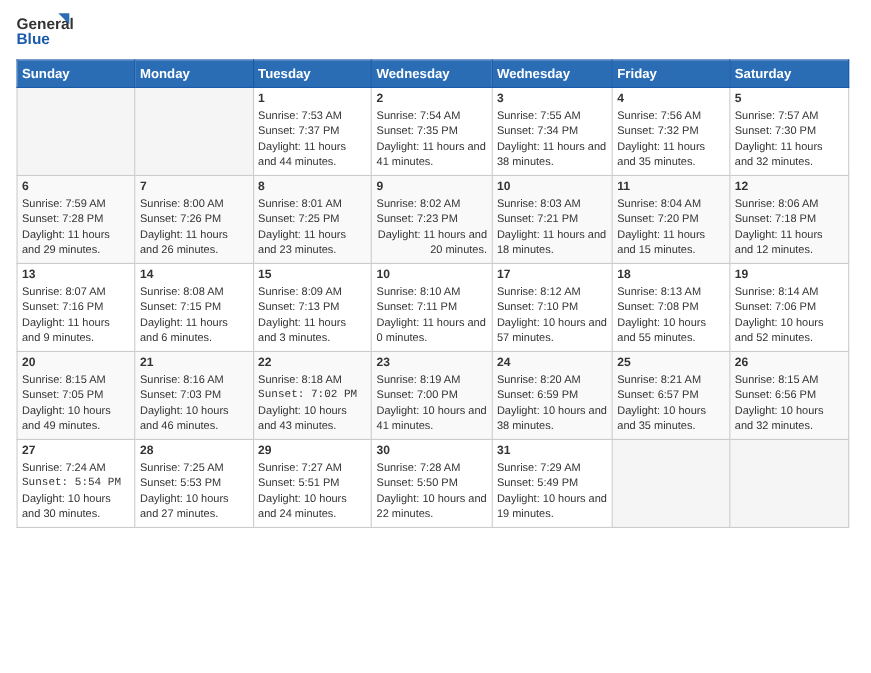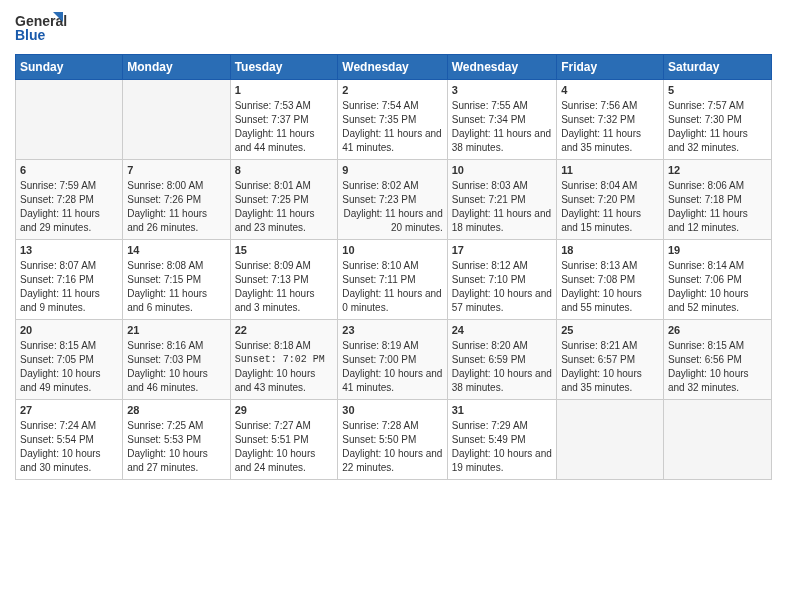--- a/index.html
+++ b/index.html
@@ -270,21 +270,21 @@
             <span class="day-num">26</span>
             <span style="display: block;">Sunrise: 8:15 AM</span>
             <span style="display: block;">Sunset: 6:56 PM</span>
             <span style="display: block;">Daylight: 10 hours and 32 minutes.</span>
           </td>
         </tr>
         <tr>
           <td>
             <span class="day-num">27</span>
             <span style="display: block;">Sunrise: 7:24 AM</span>
-            <span style="display: block;">Sunset: 5:54 PM</span>
+            <span style="display: block; font-family: Liberation Mono, monospace;">Sunset: 5:54 PM</span>
             <span style="display: block;">Daylight: 10 hours and 30 minutes.</span>
           </td>
           <td>
             <span class="day-num">28</span>
             <span style="display: block;">Sunrise: 7:25 AM</span>
             <span style="display: block;">Sunset: 5:53 PM</span>
             <span style="display: block;">Daylight: 10 hours and 27 minutes.</span>
           </td>
           <td>
             <span class="day-num">29</span>

